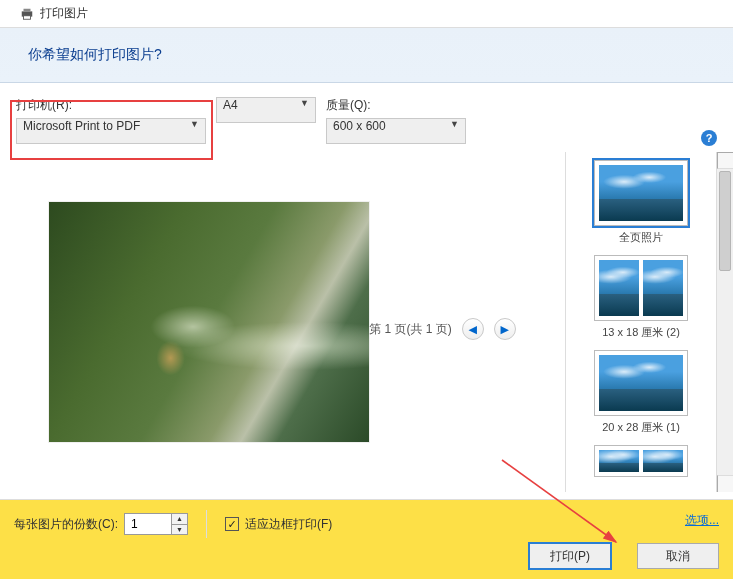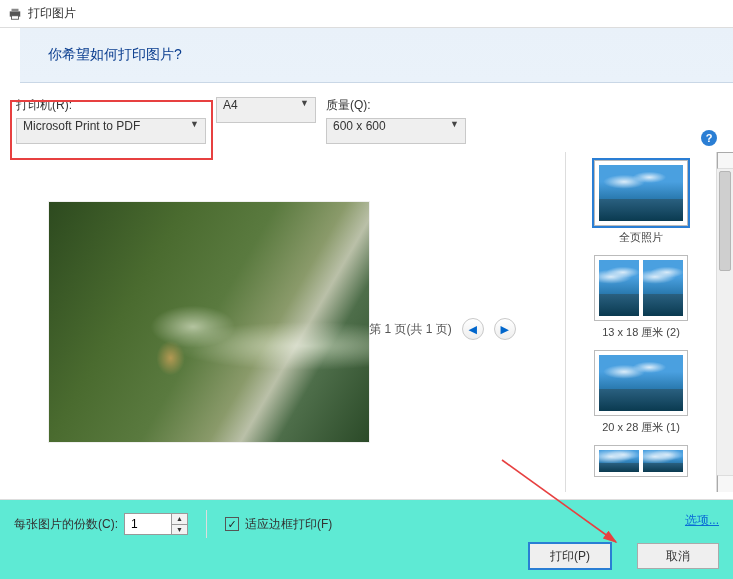--- a/index.html
+++ b/index.html
@@ -1,22 +1,22 @@
 <!DOCTYPE html>
 <html><head>
 <meta charset="utf-8">
 <style>
 * { box-sizing: border-box; margin: 0; padding: 0; font-family: "Microsoft YaHei", sans-serif; }
 body { width: 733px; height: 579px; background: #fff; font-size: 12px; color: #333; position: relative; overflow: hidden; }
 
-.titlebar { height: 28px; padding: 4px 8px; display: flex; align-items: center; gap: 6px; border-bottom: 1px solid #ddd; }
+.titlebar { height: 28px; padding: 4px 20px; display: flex; align-items: center; gap: 6px; border-bottom: 1px solid #ddd; }
 .titlebar .icon { width: 14px; height: 14px; }
 .titlebar .title { font-size: 12px; }
 
-.header-band { background: linear-gradient(#e9f1f9, #eaf2fa); padding: 18px 28px; border-bottom: 1px solid #c9d7e6; margin-left: 20px; }
+.header-band { background: linear-gradient(#e9f1f9, #eaf2fa); padding: 18px 28px; border-bottom: 1px solid #c9d7e6; }
 .header-band .q { color: #0a3d8f; font-size: 14px; }
 
 .options-row { display: flex; align-items: flex-start; padding: 14px 16px 8px 16px; gap: 10px; position: relative; }
 .field { display: flex; flex-direction: column; gap: 4px; }
 .field label { font-size: 12px; color: #333; }
 .combo { display: flex; justify-content: space-between; background: #efefef; border: 1px solid #c9c9c9; height: 26px; padding: 0 6px; font-size: 12px; cursor: default; }
 .combo .caret { font-size: 9px; color: #444; }
 
 .highlight-box { position: absolute; border: 2px solid #e74040; left: 10px; top: 100px; width: 203px; height: 60px; pointer-events: none; }
 
@@ -46,21 +46,21 @@
 .t-half { width: 40px; height: 56px; }
 .t-wide { width: 84px; height: 56px; }
 .t-part .thumb { height:22px; width: 40px; }
 .layout-item .cap { font-size: 11px; color: #444; text-align: center; }
 .scrollbar { width: 17px; background: #f0f0f0; border-left: 1px solid #ddd; display: flex; flex-direction: column; }
 .scrollbar .btn { height: 17px; display: flex; align-items: center; justify-content: center; font-size: 9px; color: #555; background: #f7f7f7; border-bottom: 1px solid #ddd; cursor: pointer; }
 .scrollbar .btn:last-child { border-top: 1px solid #ddd; border-bottom: none; }
 .scrollbar .track { flex: 1; position: relative; }
 .scrollbar .thumbbar { position: absolute; left: 2px; right: 2px; top: 2px; height: 100px; background: #cfcfcf; border: 1px solid #b5b5b5; border-radius: 2px; }
 
-.footer { position: absolute; left:0; right:0; bottom: 0; border-top: 1px solid #ddd; background: #5eead4; height: 80px; }
+.footer { position: absolute; left:0; right:0; bottom: 0; border-top: 1px solid #ddd; background: #fde047; height: 80px; }
 .footer-top { display: flex; align-items: center; gap: 18px; padding: 10px 14px; }
 .copies { display: flex; align-items: center; gap: 6px; }
 .spinner { display: flex; align-items: stretch; border: 1px solid #999; height: 22px; }
 .spinner input { width: 46px; border: none; padding: 0 6px; font-size: 12px; outline: none; }
 .spinner .spins { display: flex; flex-direction: column; border-left: 1px solid #999; width: 16px; }
 .spinner .sp { flex:1; display:flex; align-items:center; justify-content:center; font-size:7px; color:#333; background:#f2f2f2; cursor:pointer; }
 .spinner .sp:first-child { border-bottom:1px solid #999; }
 .vdiv { width:1px; background:#ddd; height:28px; }
 .checkbox { display:flex; align-items:center; gap:6px; }
 .checkbox .box { width:14px; height:14px; border:1px solid #555; display:flex; align-items:center; justify-content:center; font-size:11px; color:#222; }

